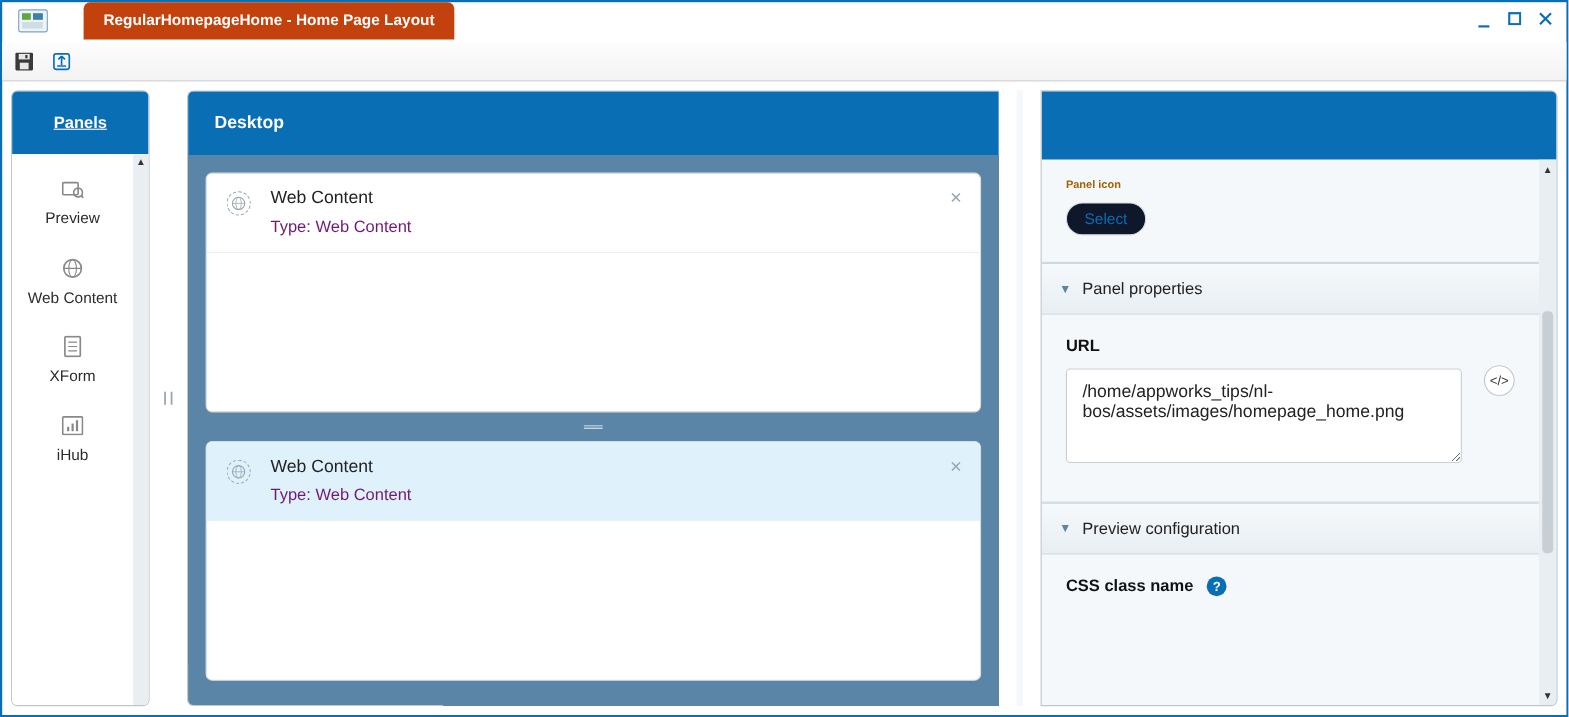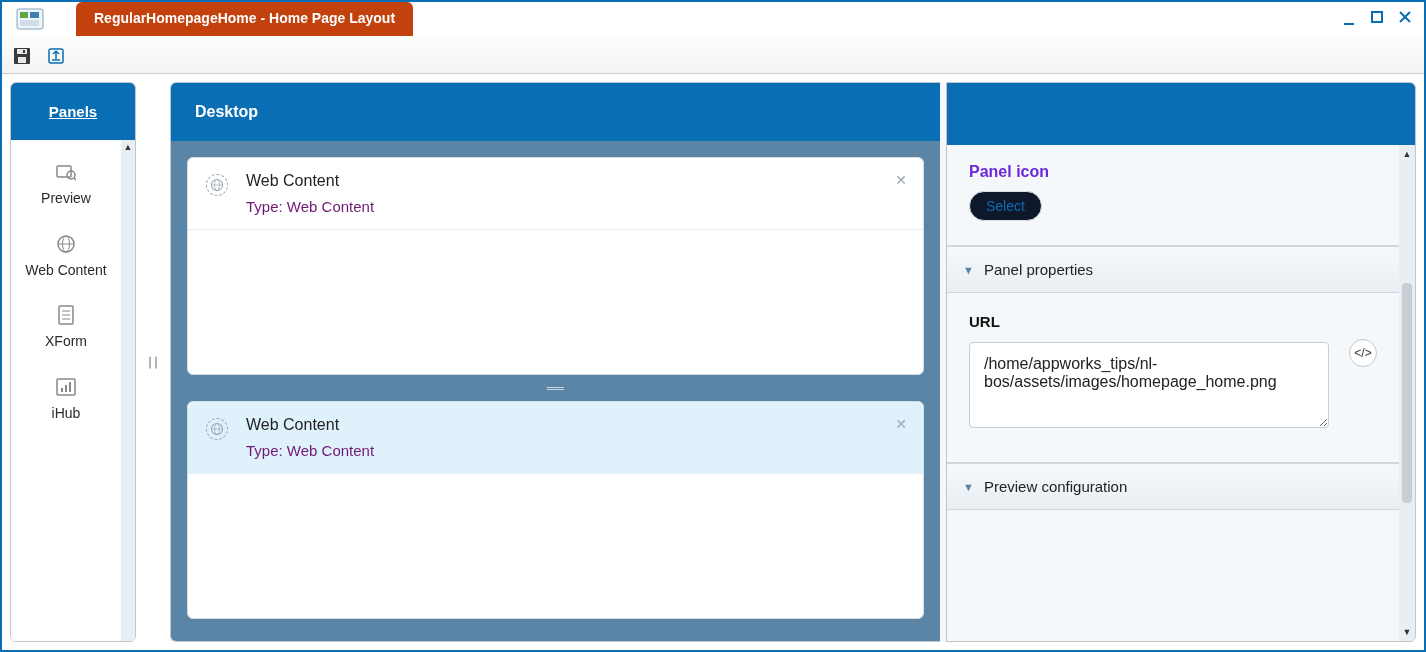--- a/index.html
+++ b/index.html
@@ -45,21 +45,21 @@
   .vgap-handle { text-align:center; color:#e2ecf3; font-size:12px; margin:-8px 0 6px 0; }
   
   .right-panel { width:470px; border:1px solid #bfc7cd; border-radius:6px; background:#f5f8fa; display:flex; flex-direction:column; overflow:hidden; }
   .rp-body { flex:1; overflow:auto; position:relative; }
   .rp-scroll { position:absolute; right:0; top:0; bottom:0; width:16px; background:#e9eef2; display:flex; flex-direction:column; justify-content:space-between; align-items:center; padding:2px 0;}
   .rp-scroll .arrow { font-size:9px; color:#333; height:14px; display:flex; align-items:center; }
   .rp-scroll .thumb { width:10px; background:#c7cfd5; border-radius:4px; height:220px; margin-top:auto; margin-bottom:auto; }
   .rp-content { padding-right:16px; }
   .rp-group { padding: 18px 22px 24px 22px; border-bottom:1px solid #cfd7dd; }
   .rp-group.first { border-top:none; }
-  .rp-label { font-size:16px; color:#6d28d9; font-weight:bold; margin-bottom:10px; }
+  .rp-label { font-size:10px; color:#a16207; font-weight:bold; margin-bottom:10px; }
   .rp-select-btn { background:#0f172a; border:1px solid #d6dde2; border-radius:16px; padding:6px 16px; color:#0a6eb4; font-size:14px; cursor:pointer; display:inline-block; }
   .rp-section-header { background:linear-gradient(#f6f9fb,#e8eef3); border-top:1px solid #cfd7dd; border-bottom:1px solid #cfd7dd; padding:14px 16px; display:flex; align-items:center; gap:10px; font-size:15px; color:#222; }
   .rp-section-header .tri { color:#5b85a6; font-size:11px; }
   .rp-field { padding:20px 22px 30px 22px; border-bottom:1px solid #cfd7dd; position:relative; }
   .rp-field label { display:block; font-size:15px; color:#111; font-weight:bold; margin-bottom:12px; }
   .rp-textarea { width:360px; min-height:86px; border:1px solid #c7cfd5; border-radius:4px; padding:12px 14px; font-size:16px; color:#222; resize:both; font-family:inherit; }
   .rp-code-btn { position:absolute; right:22px; top:46px; width:28px; height:28px; border:1px solid #c0c8ce; border-radius:50%; display:flex; align-items:center; justify-content:center; background:#fff; color:#333; cursor:pointer; font-size:12px; }
   .rp-field .help { display:inline-flex; width:18px; height:18px; border-radius:50%; background:#0a6eb4; color:#fff; align-items:center; justify-content:center; font-size:12px; margin-left:8px; font-weight:bold; }
   
   .rp-body::-webkit-scrollbar, .lp-body::-webkit-scrollbar, .center-body::-webkit-scrollbar { width:0; height:0; }
@@ -167,21 +167,21 @@
                 </svg>
               </div>
             <div class="lp-label">iHub</div>
           </div>
         </div>
       </div>
     </div>
 
     <div class="splitter">┃┃</div>
 
-    <div style="flex:1; display:flex; gap:0;">
+    <div style="flex:1; display:flex; gap:16px;">
       <div class="center" style="border-top-right-radius:0; border-bottom-right-radius:0; border-right:none;">
         <div class="center-header">Desktop</div>
         <div class="center-body">
 
           <div class="panel-card" style="height:218px;">
             <div class="card-head">
               <div class="card-icon">
                   <svg width="14" height="14" viewBox="0 0 20 20">
                     <circle cx="10" cy="10" r="8" fill="none" stroke="#9aa8b2" stroke-width="1.5"></circle>
                     <ellipse cx="10" cy="10" rx="3.5" ry="8" fill="none" stroke="#9aa8b2"></ellipse>
@@ -243,18 +243,24 @@
               <label>URL</label>
               <textarea class="rp-textarea" style="">/home/appworks_tips/nl-bos/assets/images/homepage_home.png</textarea>
               <div class="rp-code-btn">&lt;/&gt;</div>
             </div>
 
             <div class="rp-section-header">
               <span class="tri">▼</span>
               <span>Preview configuration</span>
             </div>
 
+            <div class="rp-field" style="border-bottom:none; padding-bottom:40px;">
+              <label>
+                <span>CSS class name</span>
+                <span class="help">?</span>
+              </label>
+            </div>
           </div>
         </div>
       </div>
     </div>
   </div>
 </div>
 
 </body></html>

